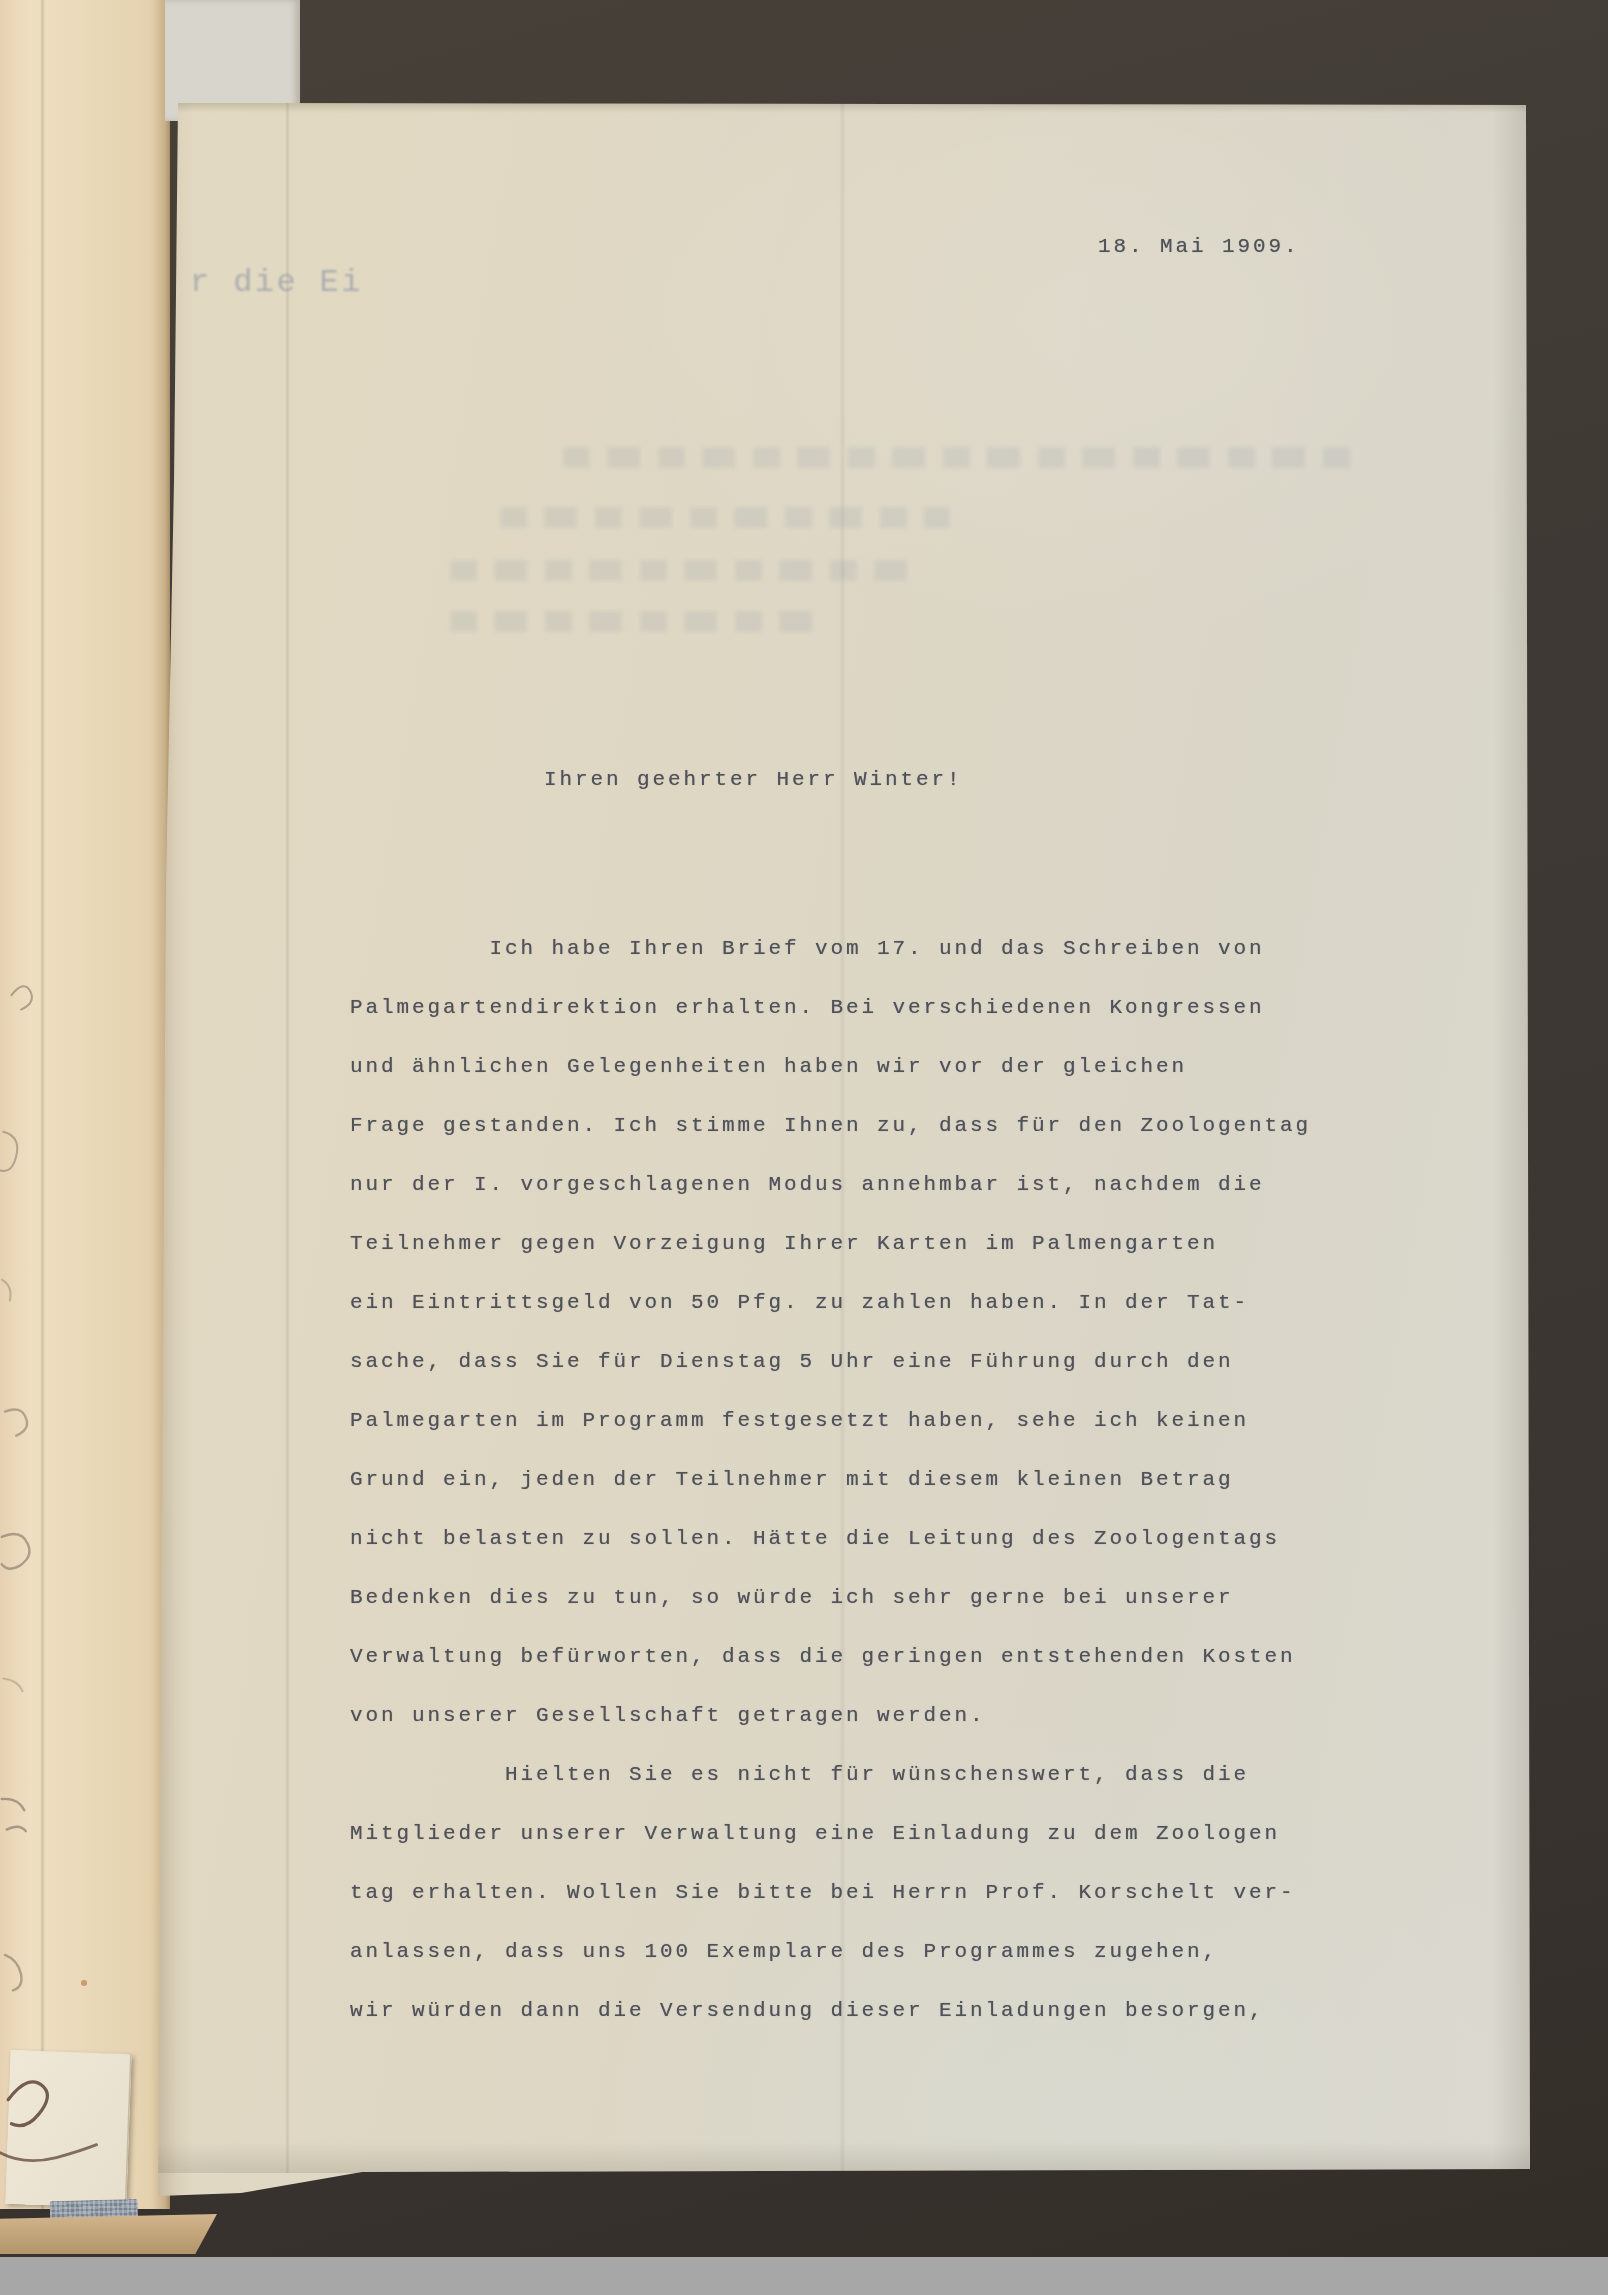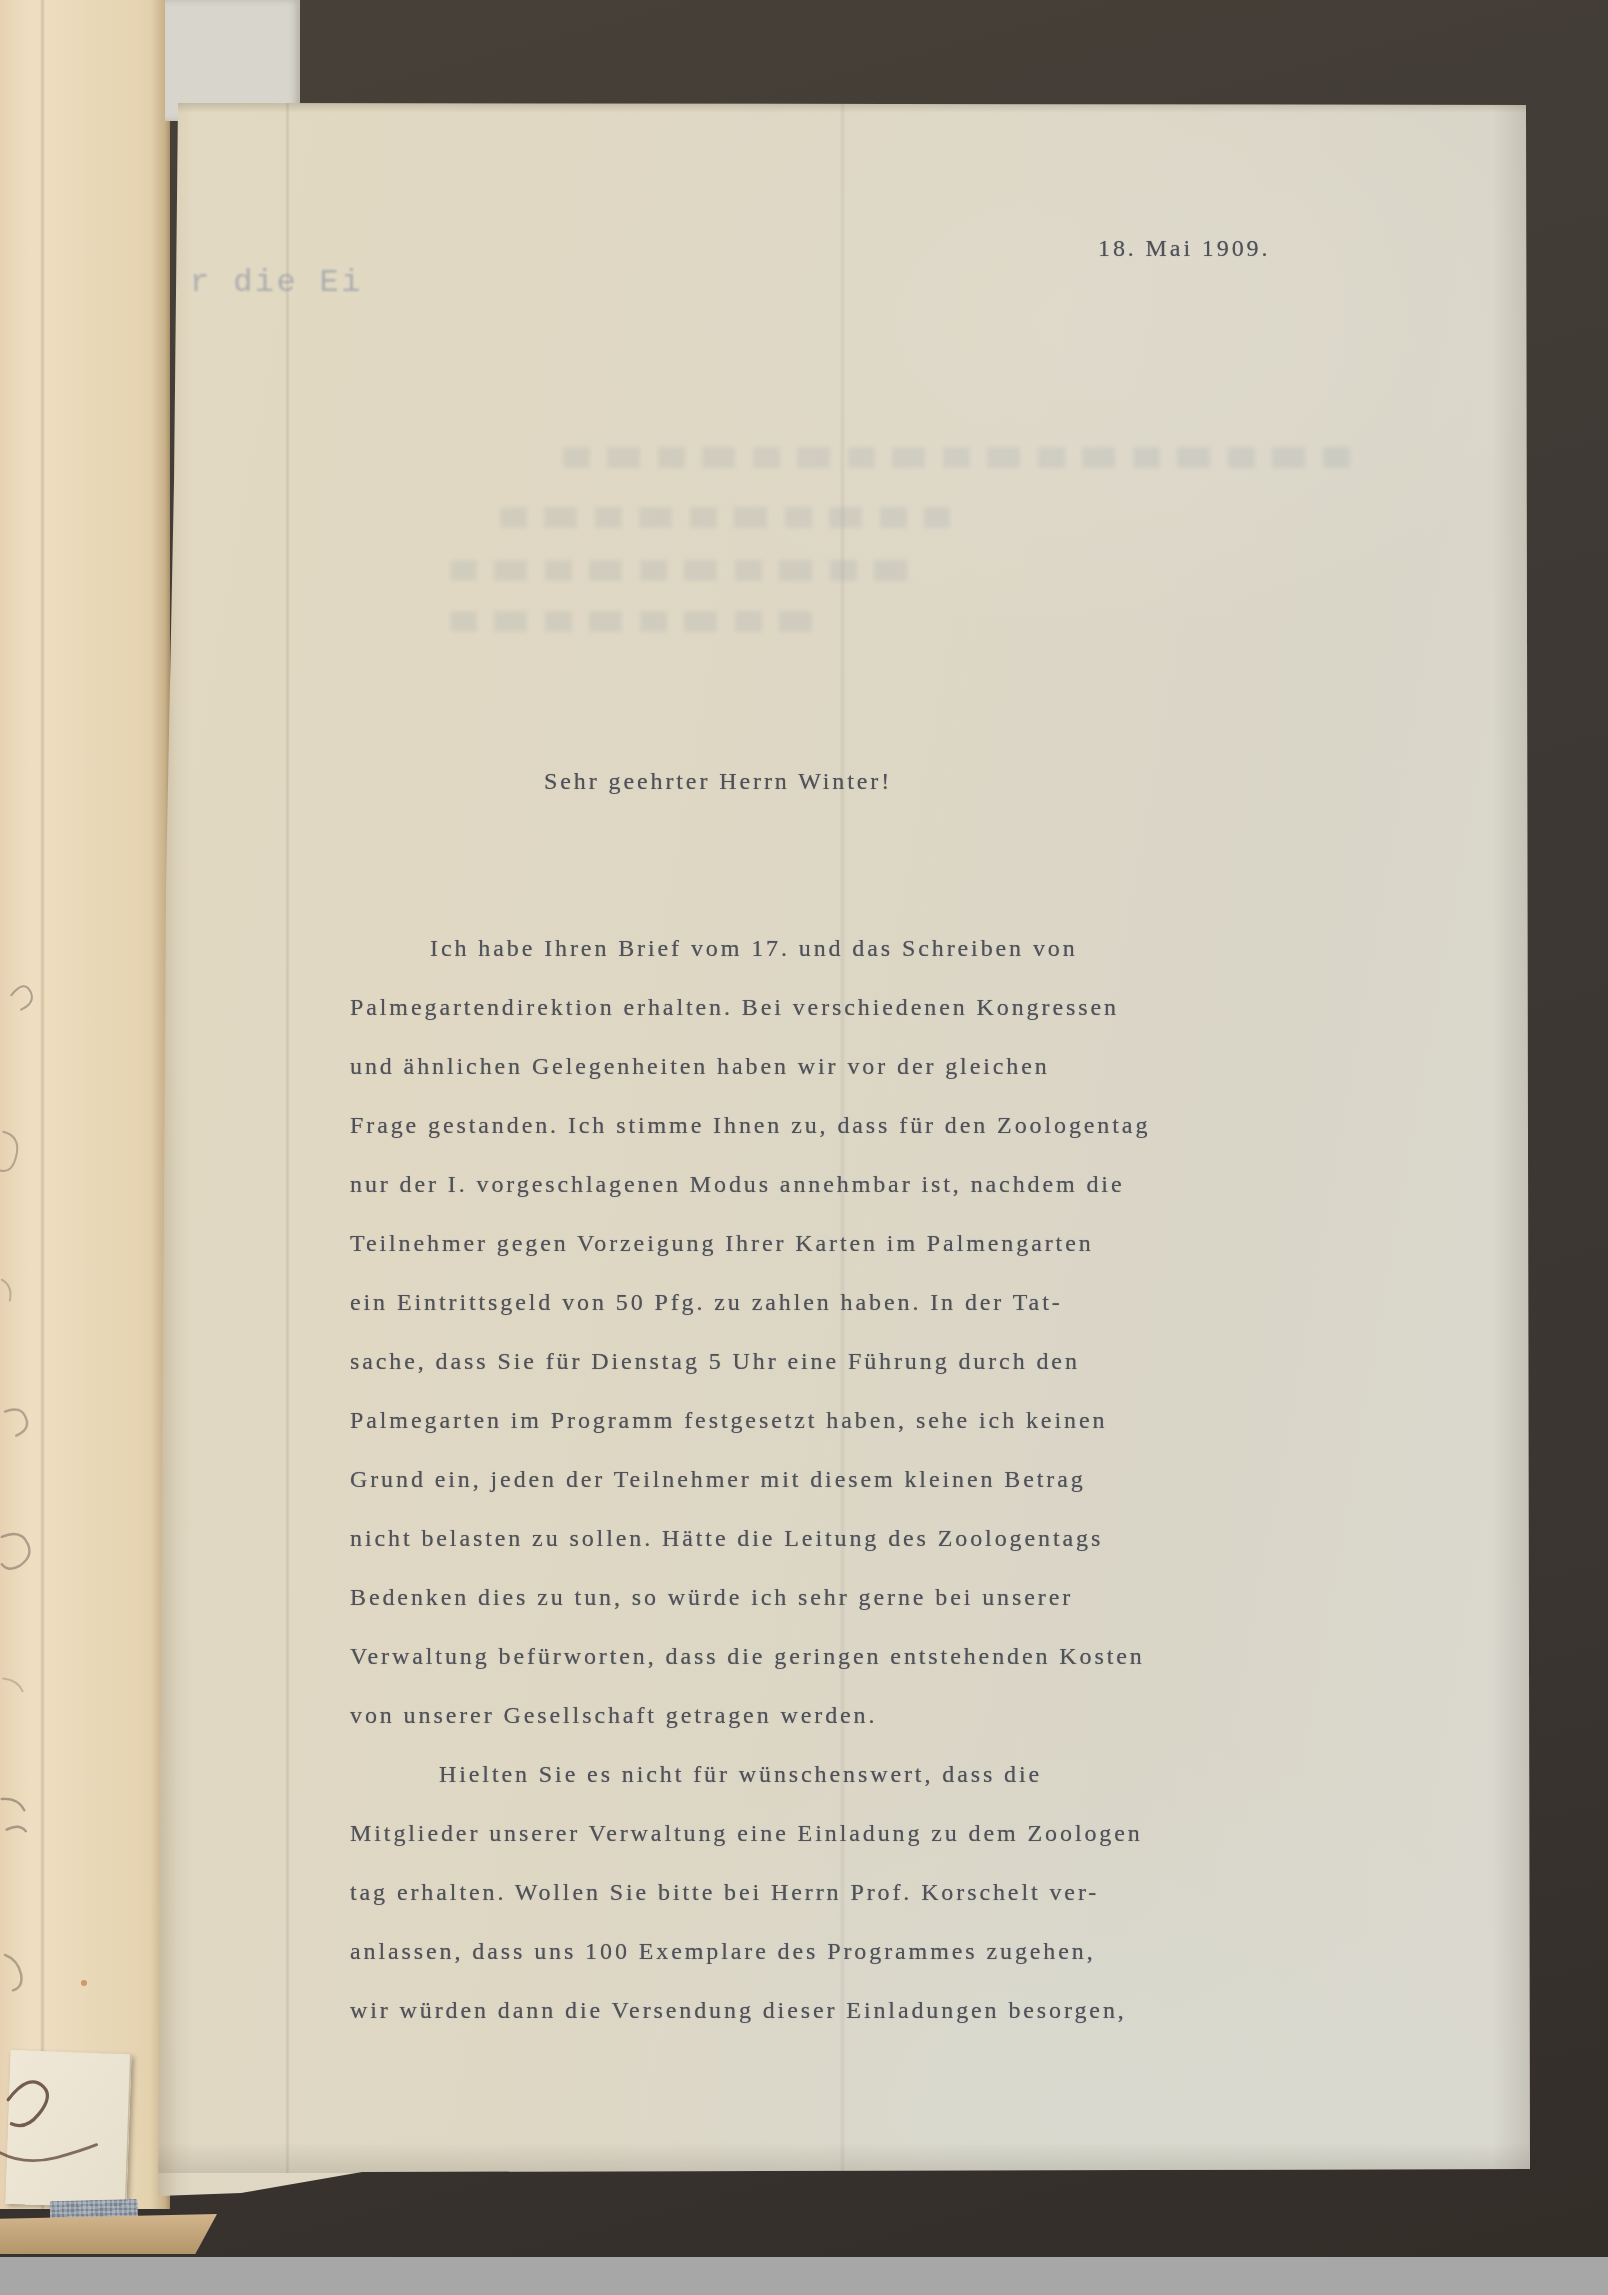--- a/index.html
+++ b/index.html
@@ -76,22 +76,22 @@
   .g3{left:450px;top:560px;width:474px;}
   .g4{left:450px;top:611px;width:362px;}
   .ghost-frag{
     position:absolute;left:190px;top:264px;
     font-family:"Liberation Mono","DejaVu Sans Mono",monospace;
     font-size:32px;letter-spacing:2.4px;color:#7d8aa0;opacity:.55;filter:blur(0.8px);
     white-space:pre;
   }
   
   .tw{
-    font-family:Liberation Serif, serif;
-    font-size:24px;letter-spacing:2.9px;color:#50525a;
+    font-family:Liberation Mono, monospace;
+    font-size:21px;letter-spacing:2.9px;color:#50525a;
     text-shadow:0 0 0.8px rgba(80,82,90,.65);
     white-space:pre;
   }
   .letter-date{position:absolute;left:1098px;top:235px;}
   .letter-salutation{position:absolute;left:544px;top:768px;}
   .letter-body{position:absolute;left:350px;top:919px;}
   .letter-line{display:block;height:59px;line-height:59px;}
   
   .hw{position:absolute;inset:0;pointer-events:none;}
   .stain-dot{position:absolute;left:81px;top:1980px;width:6.4px;height:5.6px;border-radius:50%;
@@ -123,21 +123,21 @@
     <div class="crease-a"></div>
     <div class="crease-b"></div>
 
     <div class="ghost-frag">r die Ei</div>
     <div class="ghost-line g1"></div>
     <div class="ghost-line g2"></div>
     <div class="ghost-line g3"></div>
     <div class="ghost-line g4"></div>
 
     <div class="tw letter-date">18. Mai 1909.</div>
-    <div class="tw letter-salutation">Sehr geehrter Herrn Winter!</div>
+    <div class="tw letter-salutation">Ihren geehrter Herr Winter!</div>
     <div class="tw letter-body"><div class="letter-line">         Ich habe Ihren Brief vom 17. und das Schreiben von</div><div class="letter-line">Palmegartendirektion erhalten. Bei verschiedenen Kongressen</div><div class="letter-line">und ähnlichen Gelegenheiten haben wir vor der gleichen</div><div class="letter-line">Frage gestanden. Ich stimme Ihnen zu, dass für den Zoologentag</div><div class="letter-line">nur der I. vorgeschlagenen Modus annehmbar ist, nachdem die</div><div class="letter-line">Teilnehmer gegen Vorzeigung Ihrer Karten im Palmengarten</div><div class="letter-line">ein Eintrittsgeld von 50 Pfg. zu zahlen haben. In der Tat-</div><div class="letter-line">sache, dass Sie für Dienstag 5 Uhr eine Führung durch den</div><div class="letter-line">Palmegarten im Programm festgesetzt haben, sehe ich keinen</div><div class="letter-line">Grund ein, jeden der Teilnehmer mit diesem kleinen Betrag</div><div class="letter-line">nicht belasten zu sollen. Hätte die Leitung des Zoologentags</div><div class="letter-line">Bedenken dies zu tun, so würde ich sehr gerne bei unserer</div><div class="letter-line">Verwaltung befürworten, dass die geringen entstehenden Kosten</div><div class="letter-line">von unserer Gesellschaft getragen werden.</div><div class="letter-line">          Hielten Sie es nicht für wünschenswert, dass die</div><div class="letter-line">Mitglieder unserer Verwaltung eine Einladung zu dem Zoologen</div><div class="letter-line">tag erhalten. Wollen Sie bitte bei Herrn Prof. Korschelt ver-</div><div class="letter-line">anlassen, dass uns 100 Exemplare des Programmes zugehen,</div><div class="letter-line">wir würden dann die Versendung dieser Einladungen besorgen,</div></div>
   </div>
 
   <svg class="hw" width="1608" height="2295" viewBox="0 0 2000 2855">
     <g fill="none" stroke-linecap="round">
       <path d="M14,1238 q16,-20 24,-4 q6,14 -12,22" stroke="#70625a" stroke-width="2.5" opacity="0.5"></path>
       <path d="M4,1408 q22,6 16,30 q-5,22 -20,18" stroke="#70625a" stroke-width="2.5" opacity="0.45"></path>
       <path d="M2,1592 q14,8 10,26" stroke="#70625a" stroke-width="2.5" opacity="0.35"></path>
       <path d="M6,1756 q20,-8 26,8 q6,14 -12,22" stroke="#6e5d55" stroke-width="3" opacity="0.45"></path>
       <path d="M2,1912 q24,-10 32,8 q8,16 -10,28 q-14,8 -22,-2" stroke="#6e5d55" stroke-width="3" opacity="0.5"></path>

